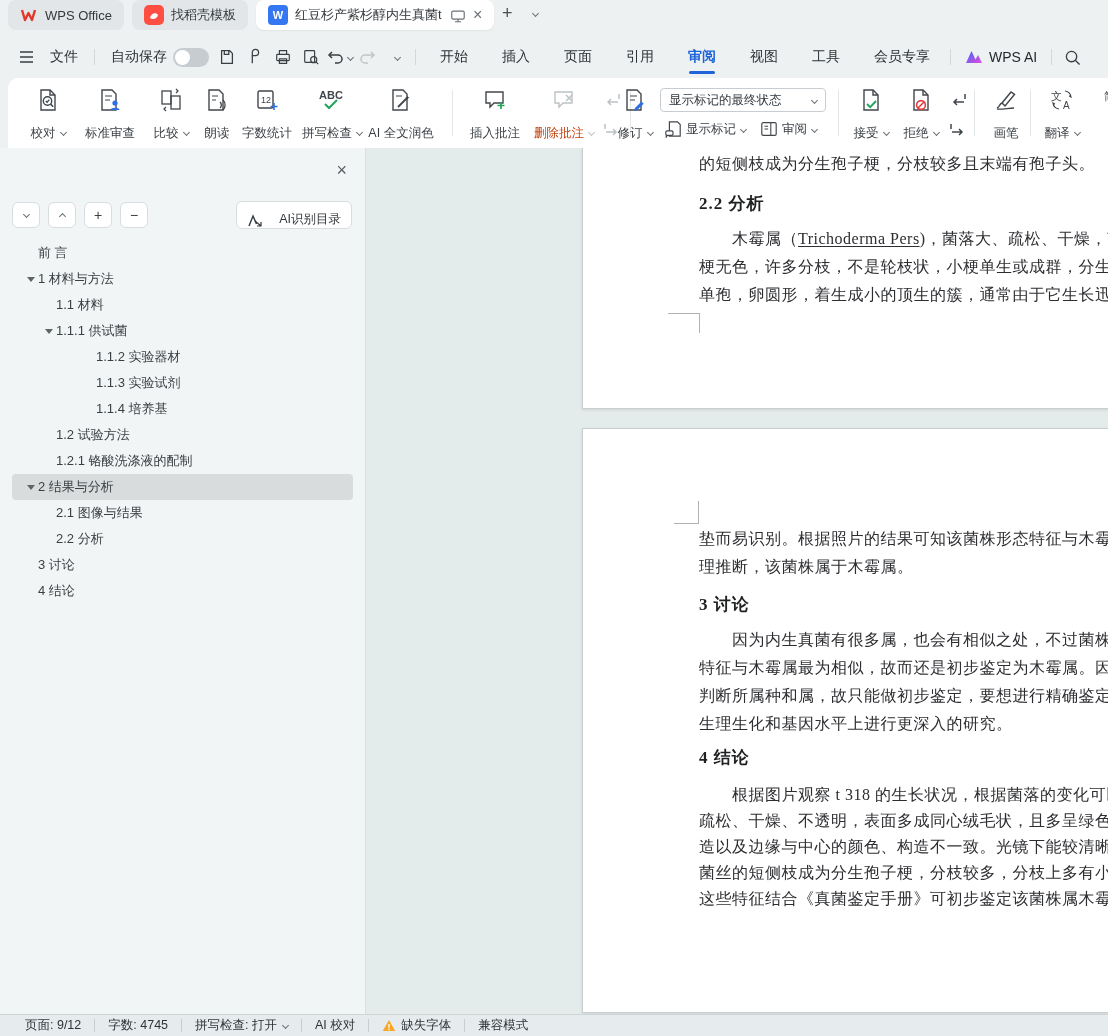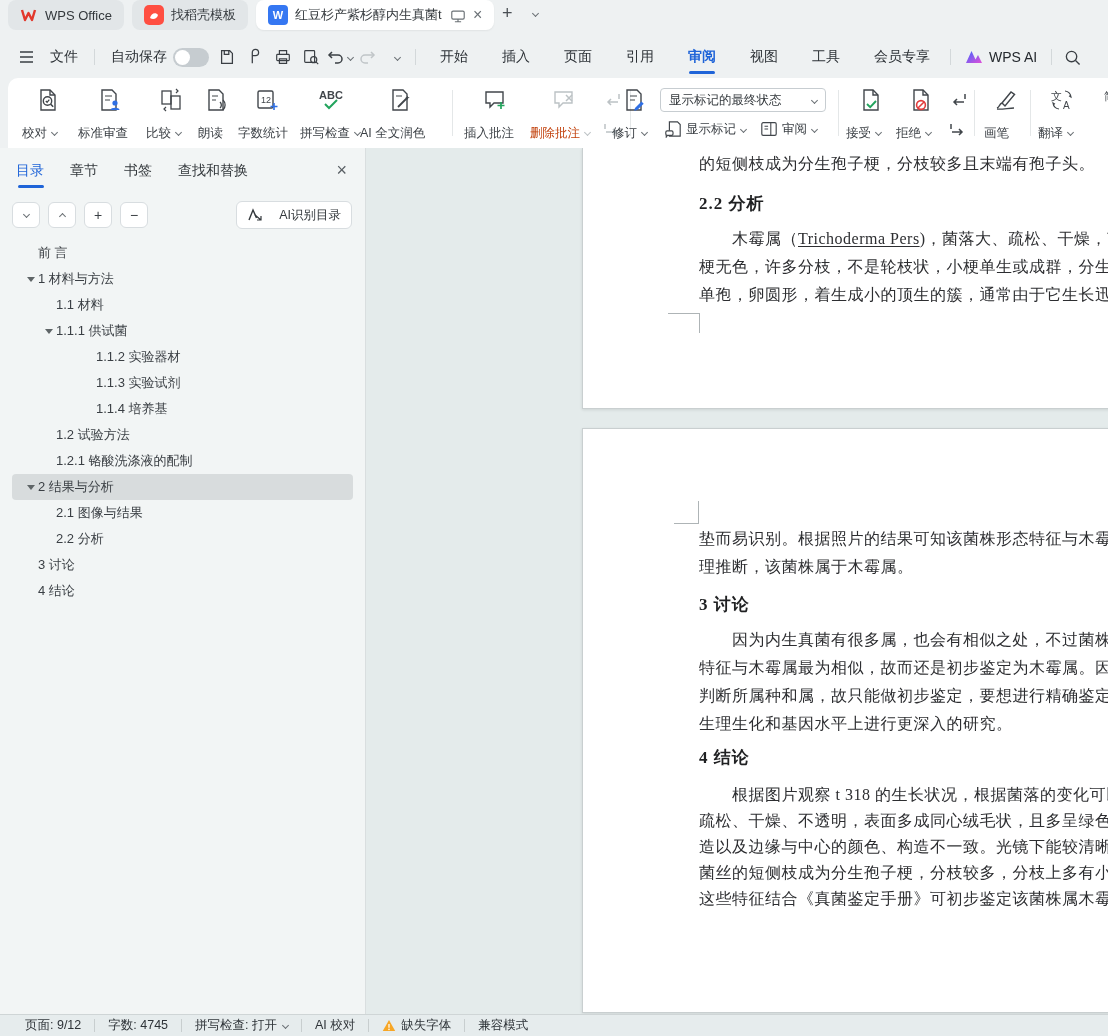--- a/index.html
+++ b/index.html
@@ -32,21 +32,21 @@
   .tglwrap { display:flex; align-items:center; gap:6px; padding:0 4px 0 10px; }
   .tgl { width:36px; height:19px; border-radius:10px; background:#c6ccd0; position:relative; }
   .tgl::after { content:""; position:absolute; left:2px; top:2px; width:15px; height:15px; border-radius:50%; background:#fff; }
   .crt { display:inline-block; width:5px; height:5px; border-right:1.3px solid #6a7075; border-bottom:1.3px solid #6a7075;
     transform:rotate(45deg); margin-left:5px; vertical-align:2px; }
   .wpsai { display:flex; align-items:center; gap:6px; font-size:14px; color:#24292e; padding:0 8px; }
 
   
   .ribbonwrap { position:absolute; left:0; top:74px; width:100%; height:74px; background:#eef1f2; padding:4px 0 0 8px; }
   .ribbon { position:relative; width:1100px; height:70px; background:#fff; border-radius:10px 0 0 0; overflow:hidden; }
-  .rbtn { position:absolute; top:8px; height:56px; display:flex; flex-direction:column; 
+  .rbtn { position:absolute; top:8px; height:56px; display:flex; flex-direction:column; align-items:center;
     justify-content:space-between; font-size:12.5px; color:#3a3f44; white-space:nowrap; }
   .rbtn .ric { height:28px; display:flex; align-items:center; justify-content:center; }
   .rbtn.disabled { color:#c2410c; }
   .rdiv { position:absolute; top:12px; width:1px; height:46px; background:#e4e7e8; }
   .rnav { position:absolute; width:24px; }
   .rnav .nbtn { width:24px; height:24px; display:flex; align-items:center; justify-content:center; }
   .rsel { position:absolute; left:652px; top:10px; width:166px; height:24px; border:1px solid #c7cdd1; border-radius:4px;
     display:flex; align-items:center; justify-content:space-between; padding:0 8px; font-size:12.5px; color:#33383c; background:#fff; }
   .rrow2 { position:absolute; left:656px; top:42px; display:flex; gap:14px; align-items:center; font-size:12.5px; color:#3a3f44; }
   .rrow2 .rr { display:flex; align-items:center; gap:4px; }
@@ -56,21 +56,21 @@
   .sidebar { position:absolute; left:0; top:0; width:366px; height:100%; background:#f2f5f5; border-right:1px solid #d9dedf; }
   .stabs { position:absolute; left:16px; top:14px; display:flex; gap:26px; font-size:14px; color:#33383c; }
   .stab { position:relative; padding-bottom:8px; }
   .stab.active { color:#1f64d8; }
   .stab.active::after { content:""; position:absolute; left:2px; bottom:0; width:26px; height:3px; border-radius:2px; background:#1f64d8; }
   .sclose { position:absolute; right:18px; top:12px; font-size:18px; color:#5a6065; }
   .sctrl { position:absolute; left:12px; top:54px; display:flex; gap:8px; }
   .sq { width:28px; height:26px; background:#fff; border:1px solid #d8dde0; border-radius:6px;
     display:flex; align-items:center; justify-content:center; color:#3a3f44; font-size:14px; }
   .aibtn { position:absolute; right:13px; top:53px; height:28px; background:#fff; border:1px solid #d8dde0; border-radius:6px;
-    display:flex; align-items:center; gap:16px; padding:0 10px; font-size:12.5px; color:#33383c; }
+    display:flex; align-items:flex-end; gap:16px; padding:0 10px; font-size:12.5px; color:#33383c; }
   .toc { position:absolute; left:0; top:92px; right:0; }
   .trow { height:26px; display:flex; align-items:center; margin:0 12px; border-radius:4px; font-size:13px; color:#3a3f44; }
   .trow.sel { background:#d8dcdd; }
   .trow .tarr { width:14px; margin-left:-14px; display:flex; justify-content:center; }
   .tri { width:0; height:0; border-left:4px solid transparent; border-right:4px solid transparent; border-top:5px solid #5f6567; }
   .lv0 { padding-left:26px; } .lv1 { padding-left:44px; } .lv2 { padding-left:84px; }
 
   .docarea { position:absolute; left:366px; top:0; right:0; bottom:0; background:#e4ebeb; overflow:hidden; }
   .page { position:absolute; left:216px; width:530px; background:#fff; box-shadow:0 1px 3px rgba(0,0,0,.10); }
   .page1 { top:0; height:261px; border-left:1px solid #c9cfd0; border-bottom:1px solid #c9cfd0; }
@@ -421,26 +421,20 @@
             </svg>
       </span>
 
     </div>
    </div>
   </div>
 
   <div class="content">
 
     <div class="sidebar">
-      <div class="stabs">
-        <span class="stab active">目录</span>
-        <span class="stab">章节</span>
-        <span class="stab">书签</span>
-        <span class="stab">查找和替换</span>
-      </div>
       <span class="sclose">×</span>
       <div class="sctrl">
         <span class="sq">
             <span class="crt" style="margin:0 0 2px 0"></span>
           </span>
         <span class="sq">
             <span class="crt" style="margin:2px 0 0 0;transform:rotate(-135deg)"></span>
           </span>
         <span class="sq">+</span>
         <span class="sq">−</span>

